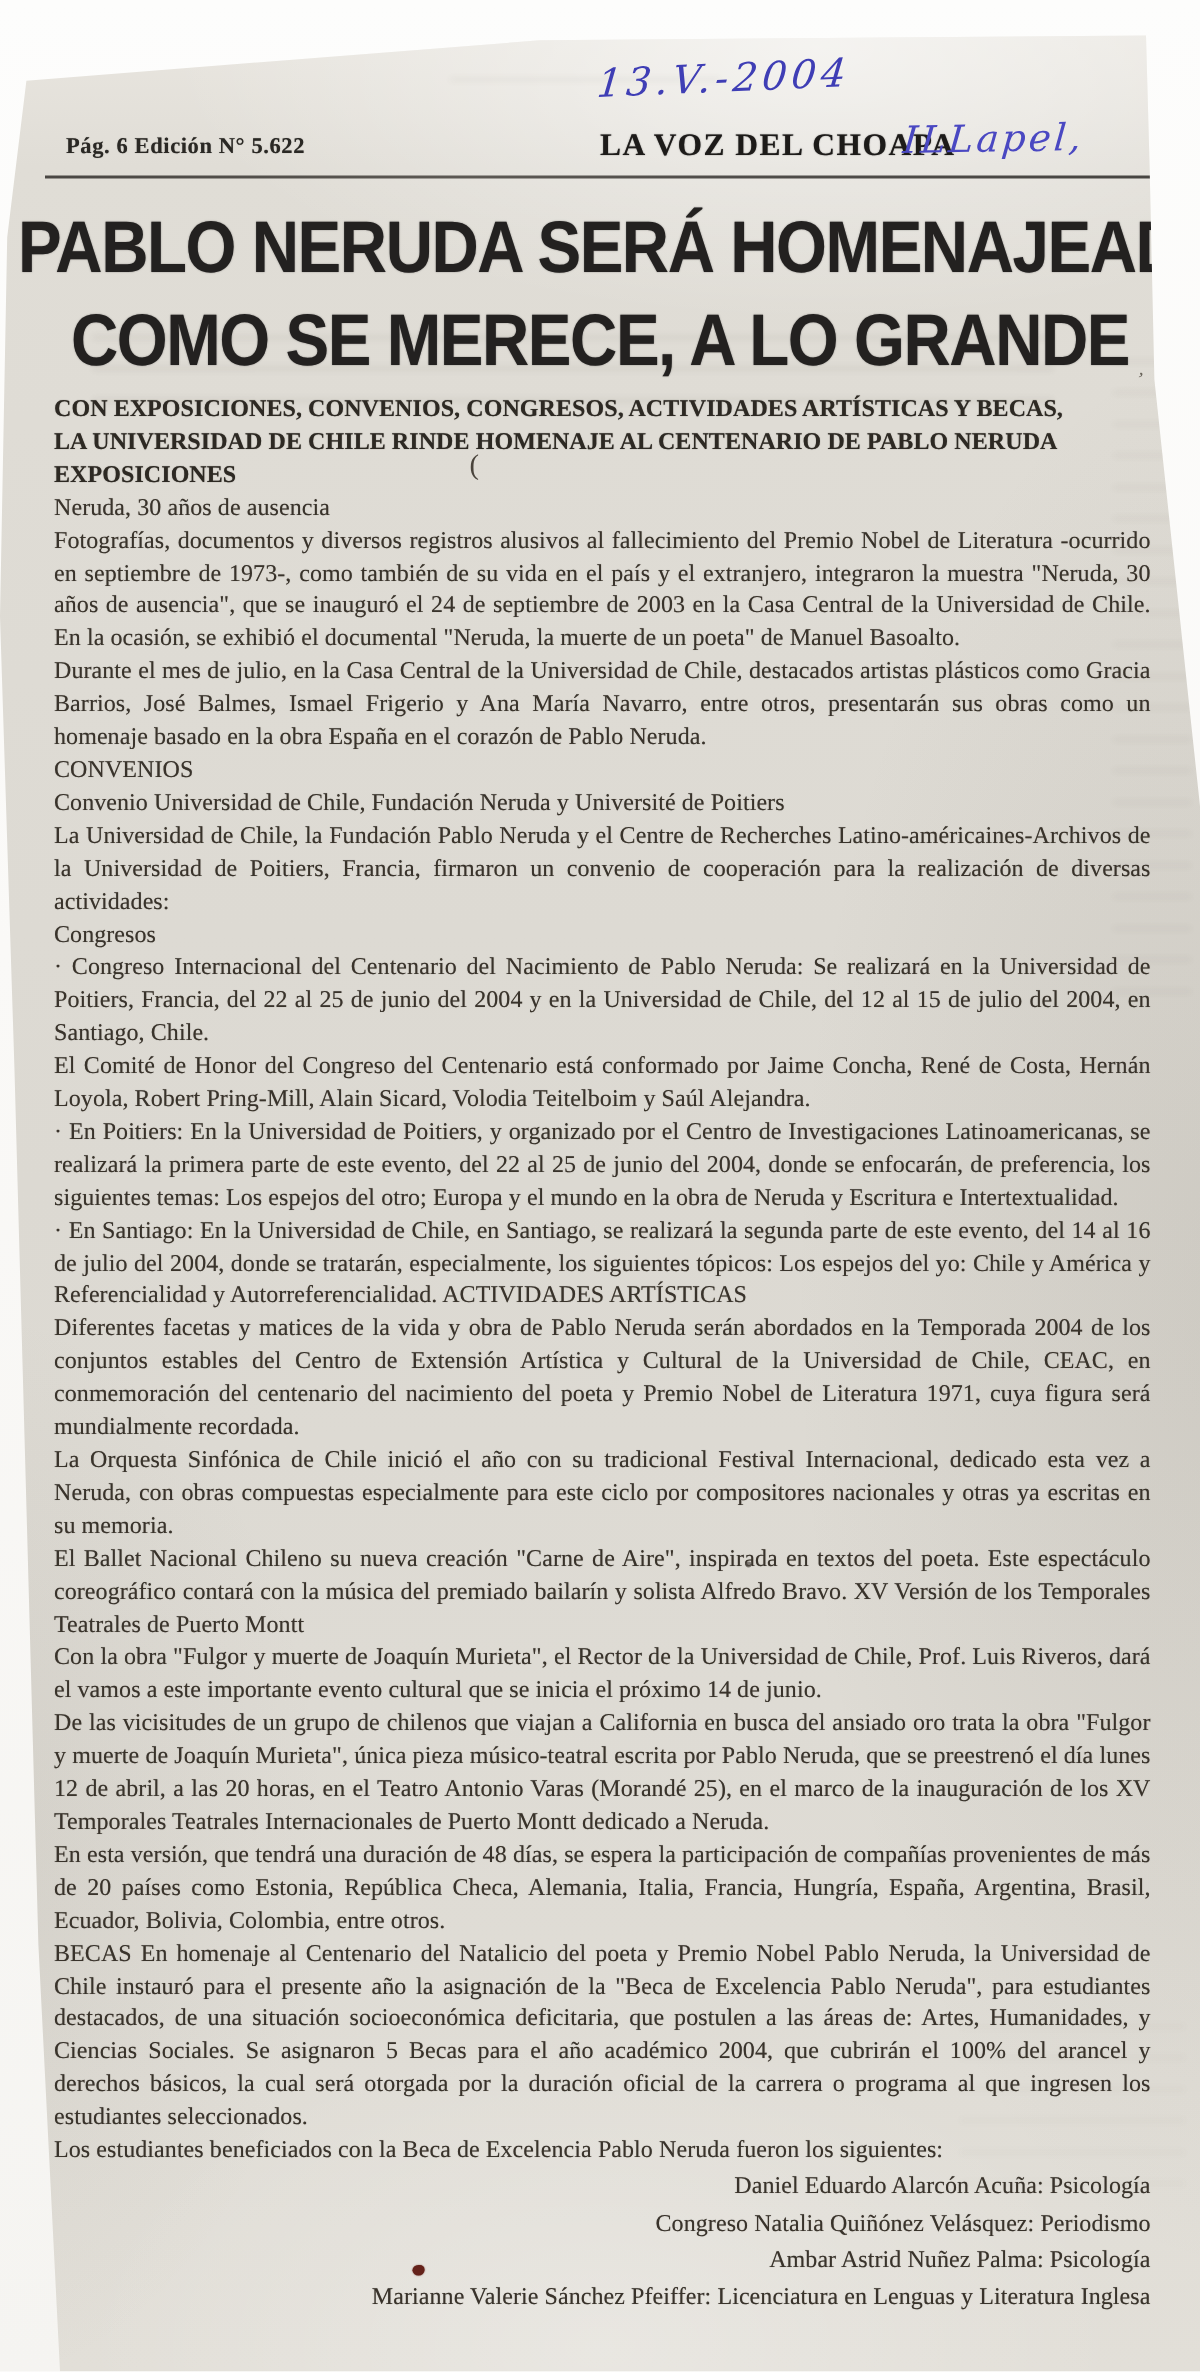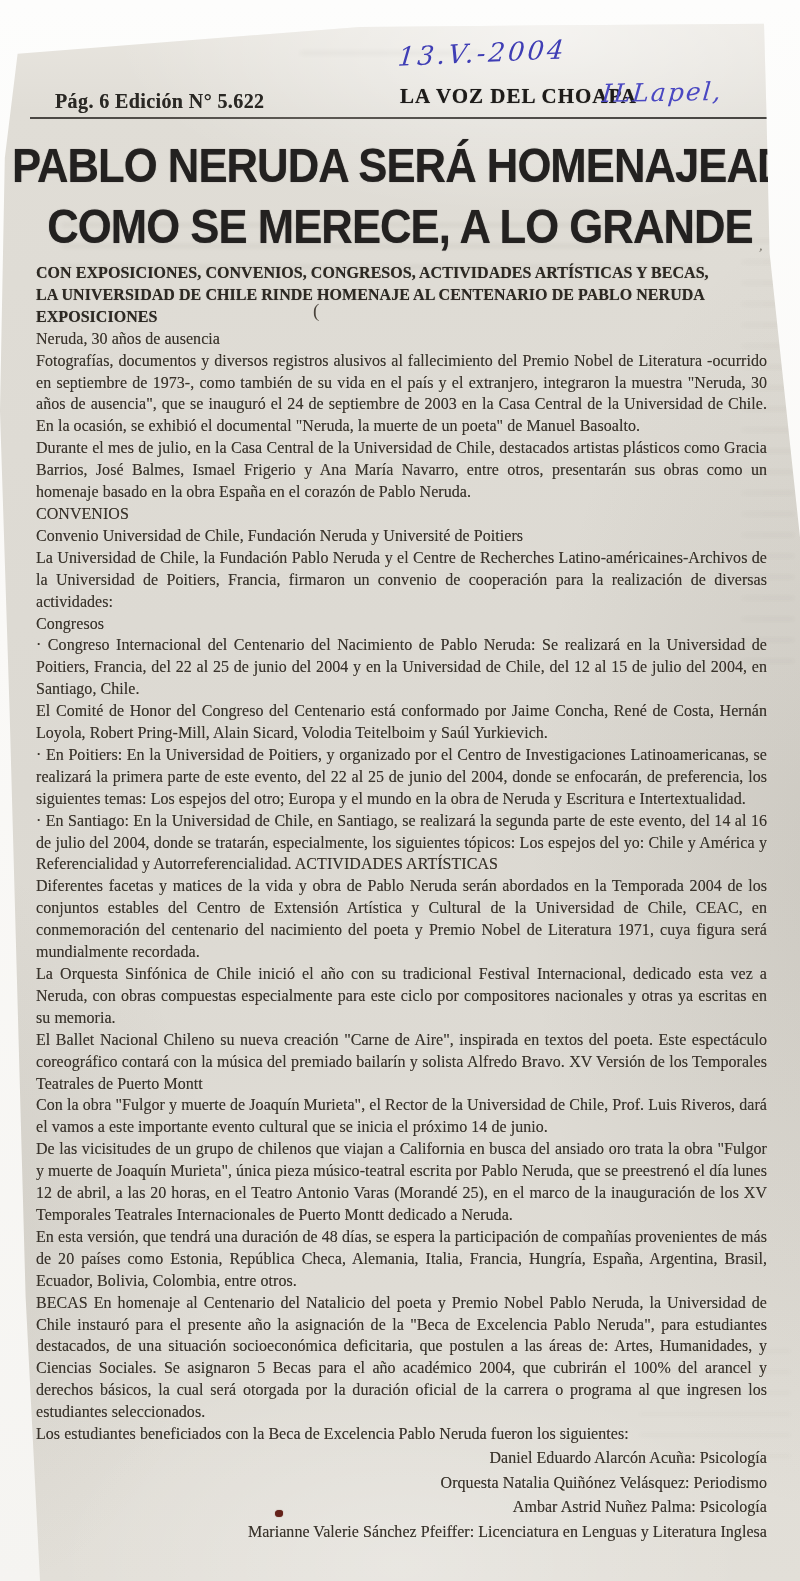--- a/index.html
+++ b/index.html
@@ -36,21 +36,21 @@
   .hand{
     position:absolute;color:#3f3eb5;font-family:"DejaVu Serif",serif;
     font-style:italic;white-space:nowrap;
   }
   .hand-date{left:398px;top:38px;font-size:26px;letter-spacing:3px;
     transform:rotate(-2.5deg) skewX(-8deg);}
   .hand-place{left:602px;top:78px;font-size:25px;letter-spacing:2px;color:#4a48c2;
     transform:rotate(-1deg) skewX(-6deg);}
   
   .page-ed{
-    position:absolute;left:55px;top:90px;font-size:20px;font-weight:bold;
+    position:absolute;left:44px;top:90px;font-size:15px;font-weight:bold;
     color:#2a2824;letter-spacing:.4px;white-space:nowrap;
     text-shadow:0 0 .6px rgba(42,40,36,.55);
   }
   .paper-name{
     position:absolute;left:400px;top:84px;font-size:21px;font-weight:bold;
     color:#1d1b19;letter-spacing:1px;white-space:nowrap;
     text-shadow:0 0 .8px rgba(29,27,25,.7);
   }
   .rule{
     position:absolute;left:30px;top:117px;width:742px;height:2px;
@@ -116,33 +116,33 @@
       <p class="blk-subhead">LA UNIVERSIDAD DE CHILE RINDE HOMENAJE AL CENTENARIO DE PABLO NERUDA</p>
       <p class="blk-subhead">EXPOSICIONES</p>
       <p class="blk-plain">Neruda, 30 años de ausencia</p>
       <p class="blk-para">Fotografías, documentos y diversos registros alusivos al fallecimiento del Premio Nobel de Literatura -ocurrido en septiembre de 1973-, como también de su vida en el país y el extranjero, integraron la muestra "Neruda, 30 años de ausencia", que se inauguró el 24 de septiembre de 2003 en la Casa Central de la Universidad de Chile. En la ocasión, se exhibió el documental "Neruda, la muerte de un poeta" de Manuel Basoalto.</p>
       <p class="blk-para">Durante el mes de julio, en la Casa Central de la Universidad de Chile, destacados artistas plásticos como Gracia Barrios, José Balmes, Ismael Frigerio y Ana María Navarro, entre otros, presentarán sus obras como un homenaje basado en la obra España en el corazón de Pablo Neruda.</p>
       <p class="blk-plain">CONVENIOS</p>
       <p class="blk-plain">Convenio Universidad de Chile, Fundación Neruda y Université de Poitiers</p>
       <p class="blk-para">La Universidad de Chile, la Fundación Pablo Neruda y el Centre de Recherches Latino-américaines-Archivos de la Universidad de Poitiers, Francia, firmaron un convenio de cooperación para la realización de diversas actividades:</p>
       <p class="blk-plain">Congresos</p>
       <p class="blk-para">· Congreso Internacional del Centenario del Nacimiento de Pablo Neruda: Se realizará en la Universidad de Poitiers, Francia, del 22 al 25 de junio del 2004 y en la Universidad de Chile, del 12 al 15 de julio del 2004, en Santiago, Chile.</p>
-      <p class="blk-para">El Comité de Honor del Congreso del Centenario está conformado por Jaime Concha, René de Costa, Hernán Loyola, Robert Pring-Mill, Alain Sicard, Volodia Teitelboim y Saúl Yurkievich.</p>
+      <p class="blk-para">El Comité de Honor del Congreso del Centenario está conformado por Jaime Concha, René de Costa, Hernán Loyola, Robert Pring-Mill, Alain Sicard, Volodia Teitelboim y Saúl Alejandra.</p>
       <p class="blk-para">· En Poitiers: En la Universidad de Poitiers, y organizado por el Centro de Investigaciones Latinoamericanas, se realizará la primera parte de este evento, del 22 al 25 de junio del 2004, donde se enfocarán, de preferencia, los siguientes temas: Los espejos del otro; Europa y el mundo en la obra de Neruda y Escritura e Intertextualidad.</p>
       <p class="blk-para">· En Santiago: En la Universidad de Chile, en Santiago, se realizará la segunda parte de este evento, del 14 al 16 de julio del 2004, donde se tratarán, especialmente, los siguientes tópicos: Los espejos del yo: Chile y América y Referencialidad y Autorreferencialidad.  ACTIVIDADES ARTÍSTICAS</p>
       <p class="blk-para">Diferentes facetas y matices de la vida y obra de Pablo Neruda serán abordados en la Temporada 2004 de los conjuntos estables del Centro de Extensión Artística y Cultural de la Universidad de Chile, CEAC, en conmemoración del centenario del nacimiento del poeta y Premio Nobel de Literatura 1971, cuya figura será mundialmente recordada.</p>
       <p class="blk-para">La Orquesta Sinfónica de Chile inició el año con su tradicional Festival Internacional, dedicado esta vez a Neruda, con obras compuestas especialmente para este ciclo por compositores nacionales y otras ya escritas en su memoria.</p>
       <p class="blk-para">El Ballet Nacional Chileno su nueva creación "Carne de Aire", inspirada en textos del poeta. Este espectáculo coreográfico contará con la música del premiado bailarín y solista Alfredo Bravo.  XV Versión de los Temporales Teatrales de Puerto Montt</p>
       <p class="blk-para">Con la obra "Fulgor y muerte de Joaquín Murieta", el Rector de la Universidad de Chile, Prof. Luis Riveros, dará el vamos a este importante evento cultural que se inicia el próximo 14 de junio.</p>
       <p class="blk-para">De las vicisitudes de un grupo de chilenos que viajan a California en busca del ansiado oro trata la obra "Fulgor y muerte de Joaquín Murieta", única pieza músico-teatral escrita por Pablo Neruda, que se preestrenó el día lunes 12 de abril, a las 20 horas, en el Teatro Antonio Varas (Morandé 25), en el marco de la inauguración de los XV Temporales Teatrales Internacionales de Puerto Montt dedicado a Neruda.</p>
       <p class="blk-para">En esta versión, que tendrá una duración de 48 días, se espera la participación de compañías provenientes de más de 20 países como Estonia, República Checa, Alemania, Italia, Francia, Hungría, España, Argentina, Brasil, Ecuador, Bolivia, Colombia, entre otros.</p>
       <p class="blk-para">BECAS  En homenaje al Centenario del Natalicio del poeta y Premio Nobel Pablo Neruda, la Universidad de Chile instauró para el presente año la asignación de la "Beca de Excelencia Pablo Neruda", para estudiantes destacados, de una situación socioeconómica deficitaria, que postulen a las áreas de: Artes, Humanidades, y Ciencias Sociales. Se asignaron 5 Becas para el año académico 2004, que cubrirán el 100% del arancel y derechos básicos, la cual será otorgada por la duración oficial de la carrera o programa al que ingresen los estudiantes seleccionados.</p>
       <p class="blk-para">Los estudiantes beneficiados con la Beca de Excelencia Pablo Neruda fueron los siguientes:</p>
       <p class="blk-list">Daniel Eduardo Alarcón Acuña: Psicología</p>
-      <p class="blk-list">Orquesta Natalia Quiñónez Velásquez: Periodismo</p>
+      <p class="blk-list">Congreso Natalia Quiñónez Velásquez: Periodismo</p>
       <p class="blk-list">Ambar Astrid Nuñez Palma: Psicología</p>
       <p class="blk-list">Marianne Valerie Sánchez Pfeiffer: Licenciatura en Lenguas y Literatura Inglesa</p>
     </div>
 
   <span class="mark mark-paren">(</span>
   <span class="mark mark-tick">,</span>
   <div class="mark mark-dot"></div>
   <div class="mark mark-dash"></div>
   <div class="mark mark-speck"></div>
 </div>

